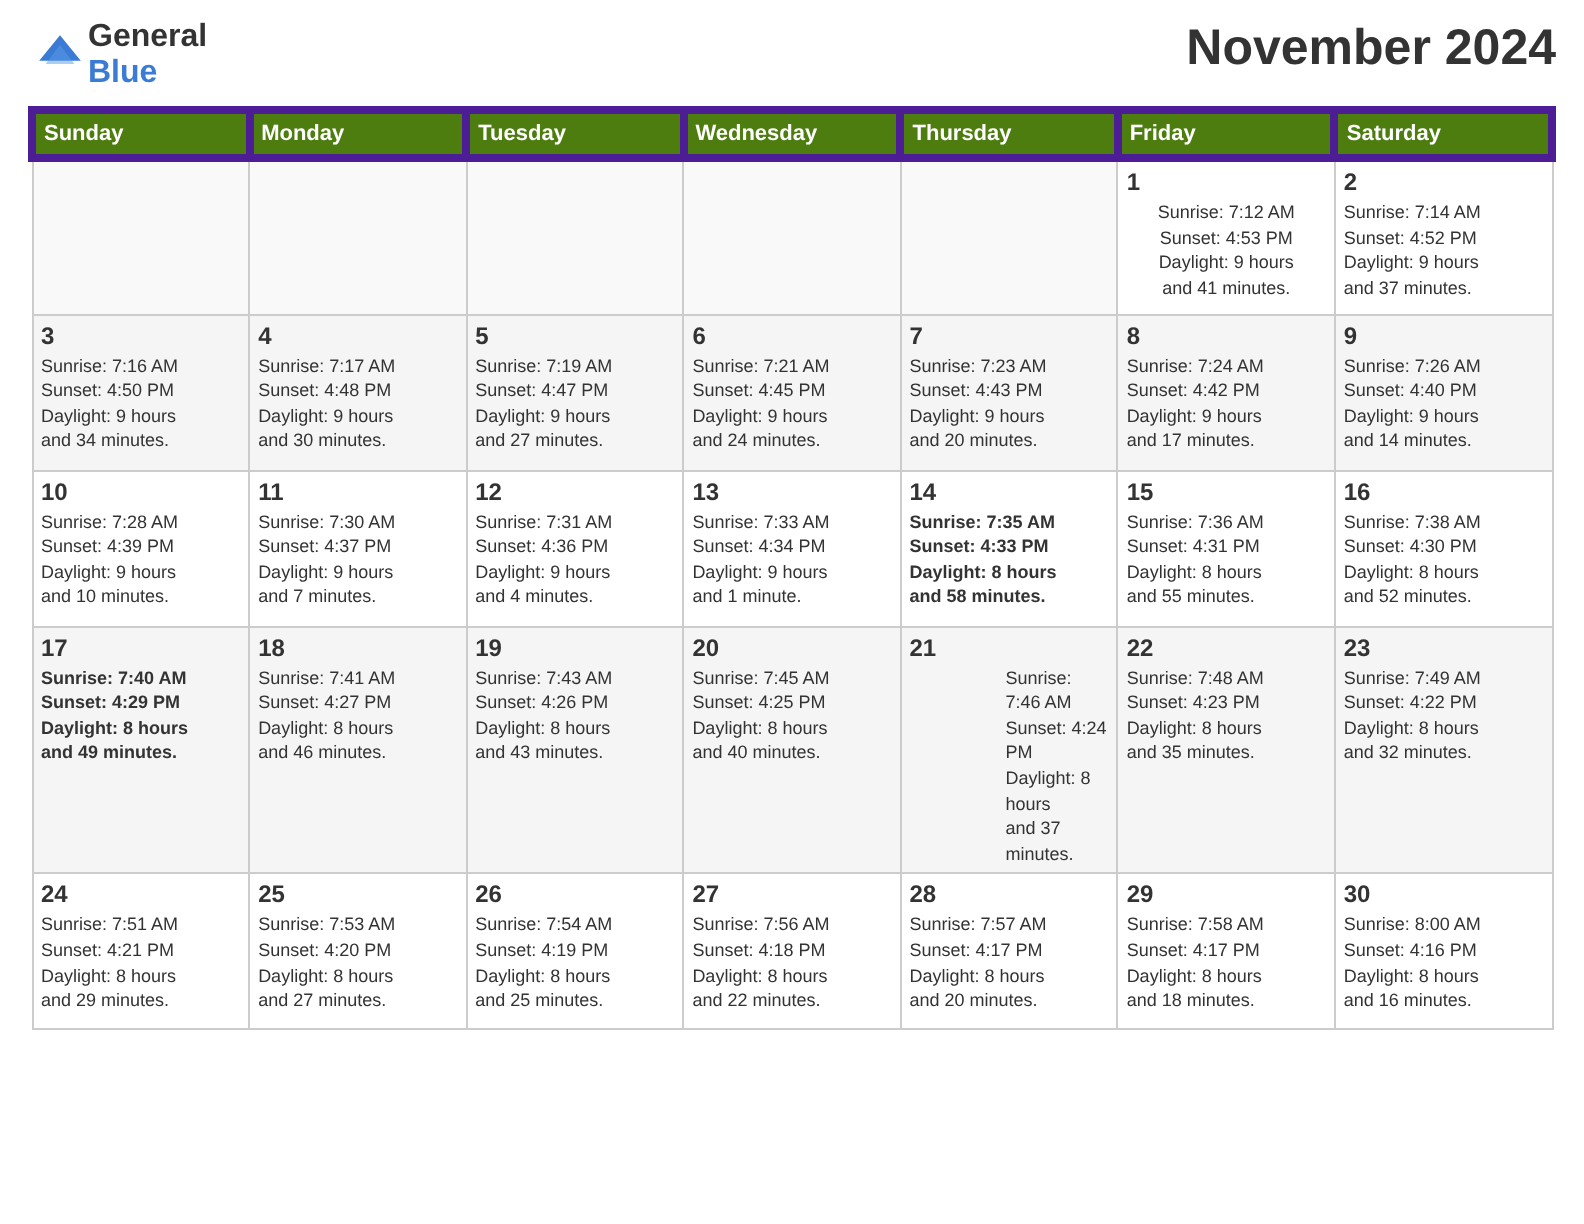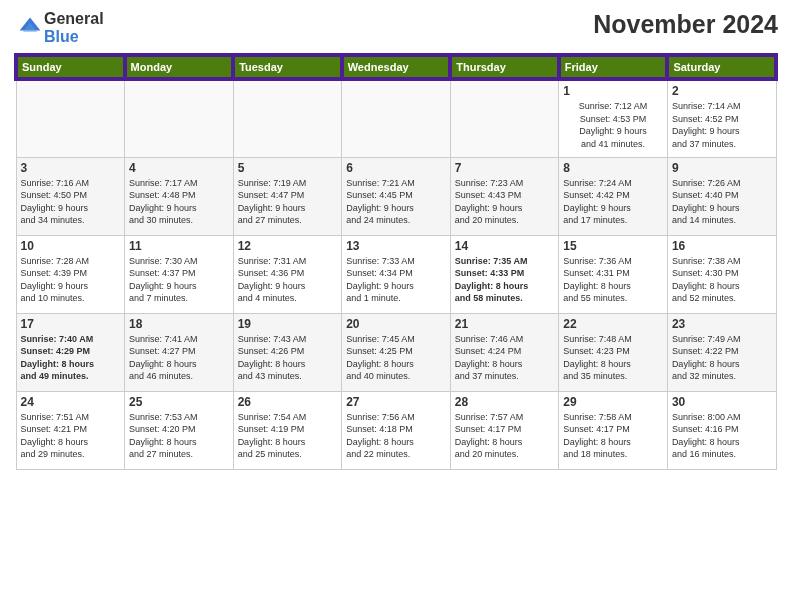--- a/index.html
+++ b/index.html
@@ -283,21 +283,21 @@
           </td>
           <td>
             <span class="day-number">20</span>
             <div class="day-info" style="white-space: pre-line;">Sunrise: 7:45 AM
 Sunset: 4:25 PM
 Daylight: 8 hours
 and 40 minutes.</div>
           </td>
           <td>
             <span class="day-number">21</span>
-            <div class="day-info" style="white-space: pre-line;">Sunrise: 7:46 AM
+            <div class="day-info" style="white-space: pre-line; margin-left: 48px;">Sunrise: 7:46 AM
 Sunset: 4:24 PM
 Daylight: 8 hours
 and 37 minutes.</div>
           </td>
           <td>
             <span class="day-number">22</span>
             <div class="day-info" style="white-space: pre-line;">Sunrise: 7:48 AM
 Sunset: 4:23 PM
 Daylight: 8 hours
 and 35 minutes.</div>

